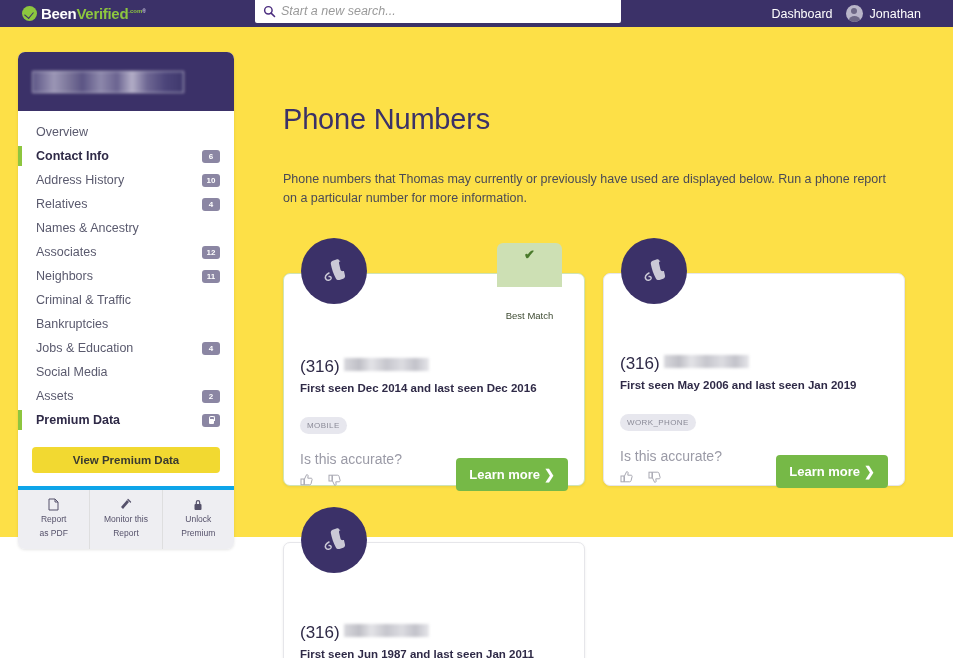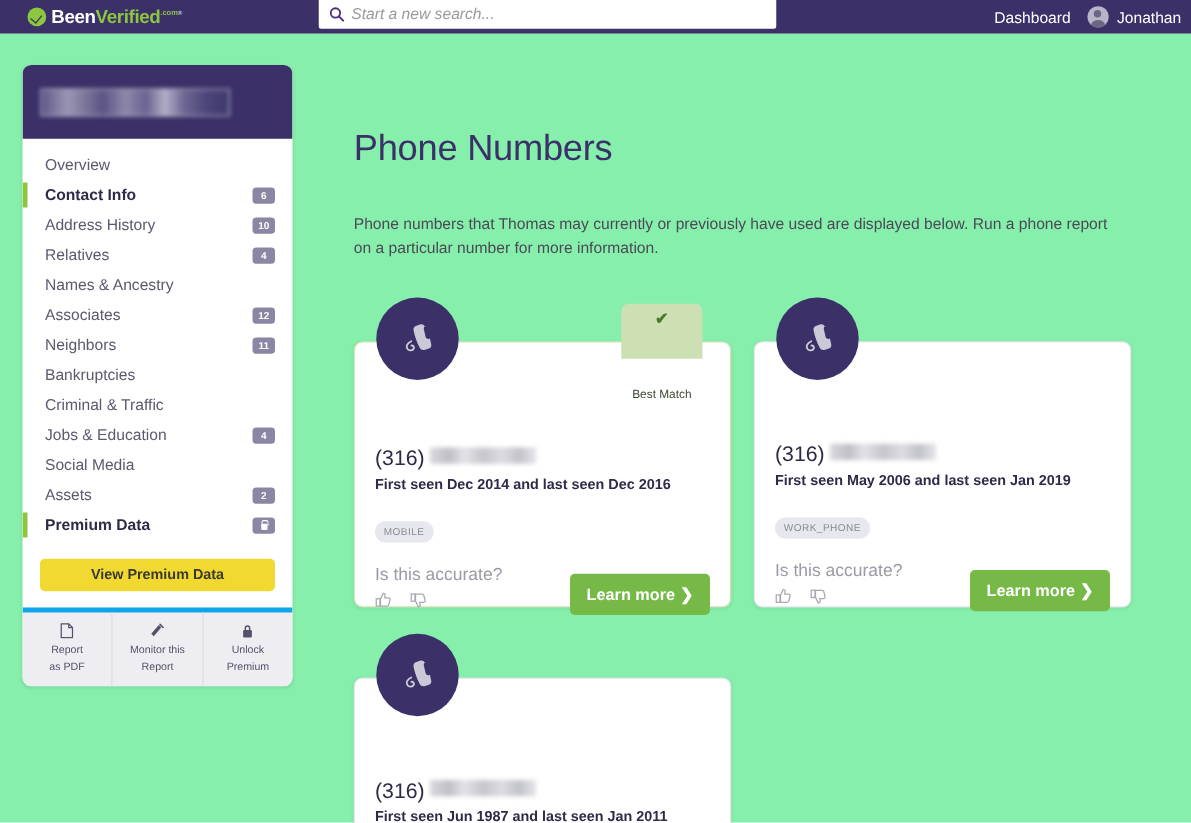--- a/index.html
+++ b/index.html
@@ -48,41 +48,41 @@
   }
   .search-icon { width: 13px; height: 13px; flex: none; margin-right: 5px; margin-top:4px;}
   .search-input {
     border: none; outline: none; flex: 1; margin-top:4px;
     font-family: "Liberation Sans", sans-serif;
     font-size: 12.5px; font-style: italic; color: #333;
   }
   .search-input::placeholder { color: #9a9a9a; font-style: italic; }
 
   .nav-right {
-    position: absolute; right: 8px; top: 0; height: 27px;
+    position: absolute; right: 32px; top: 0; height: 27px;
     display: flex; align-items: center; gap: 13px;
   }
   .nav-link { color: #ffffff; font-size: 12.5px; }
   .nav-user { display: flex; align-items: center; gap: 7px; }
   .avatar {
     width: 17px; height: 17px; border-radius: 50%;
     background: #b9b5c9; position: relative; overflow: hidden; flex: none;
   }
   .avatar::before {
     content: ""; position: absolute; left: 5.5px; top: 3px;
     width: 6px; height: 6px; border-radius: 50%; background: #6d6785;
   }
   .avatar::after {
     content: ""; position: absolute; left: 3px; top: 10.5px;
     width: 11px; height: 8px; border-radius: 50% 50% 0 0; background: #6d6785;
   }
   .nav-username { color: #ffffff; font-size: 12.5px; }
 
   
-  .page { position: absolute; top: 27px; left: 0; width: 953px; height: 631px; background: #86efac; }
+  .page { position: absolute; top: 27px; left: 0; width: 953px; height: 510px; background: #fde047; }
 
   
   .sidebar {
     position: absolute; left: 18px; top: 25px;
     width: 216px;
     background: #ffffff;
     border-radius: 7px;
     box-shadow: 0 1px 3px rgba(0,0,0,.10);
     overflow: hidden;
   }
@@ -277,24 +277,24 @@
       </div>
       <div class="nav-item">
         <span class="nav-item-label">Associates</span>
         <span class="badge">12</span>
       </div>
       <div class="nav-item">
         <span class="nav-item-label">Neighbors</span>
         <span class="badge">11</span>
       </div>
       <div class="nav-item">
+        <span class="nav-item-label">Criminal &amp; Traffic</span>
+      </div>
+      <div class="nav-item">
         <span class="nav-item-label">Bankruptcies</span>
-      </div>
-      <div class="nav-item">
-        <span class="nav-item-label">Criminal &amp; Traffic</span>
       </div>
       <div class="nav-item">
         <span class="nav-item-label">Jobs &amp; Education</span>
         <span class="badge">4</span>
       </div>
       <div class="nav-item">
         <span class="nav-item-label">Social Media</span>
       </div>
       <div class="nav-item">
         <span class="nav-item-label">Assets</span>

